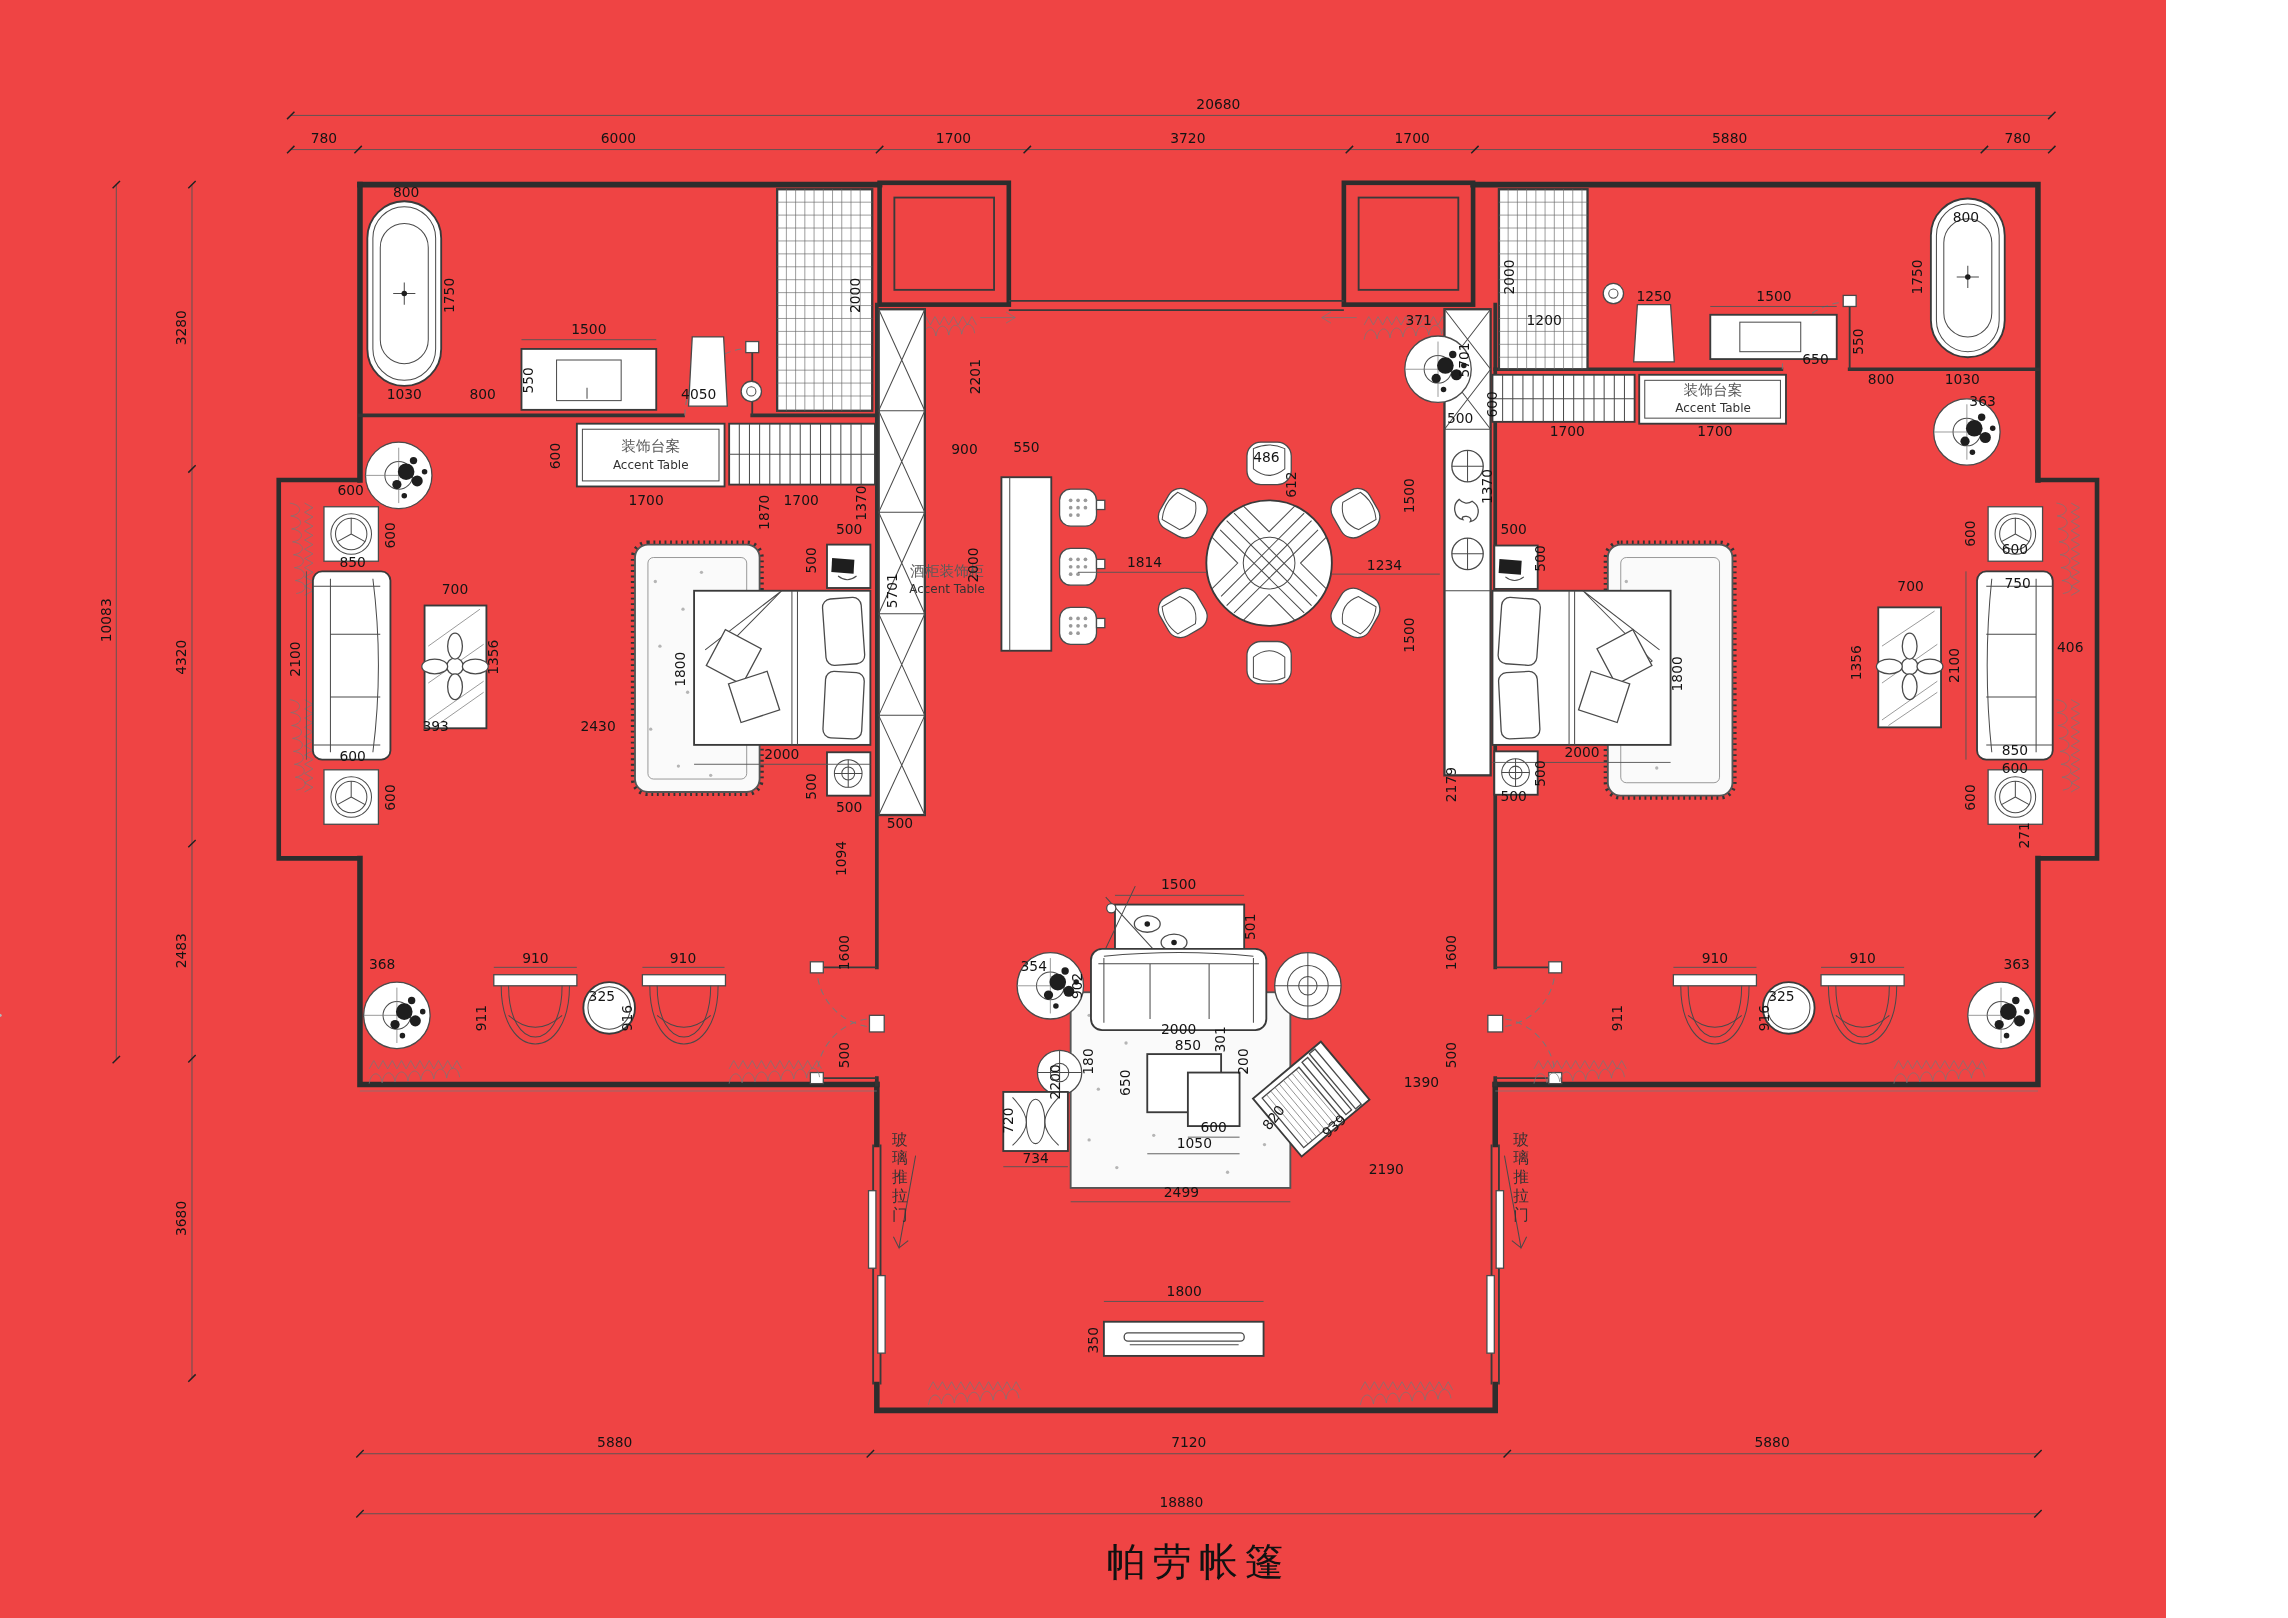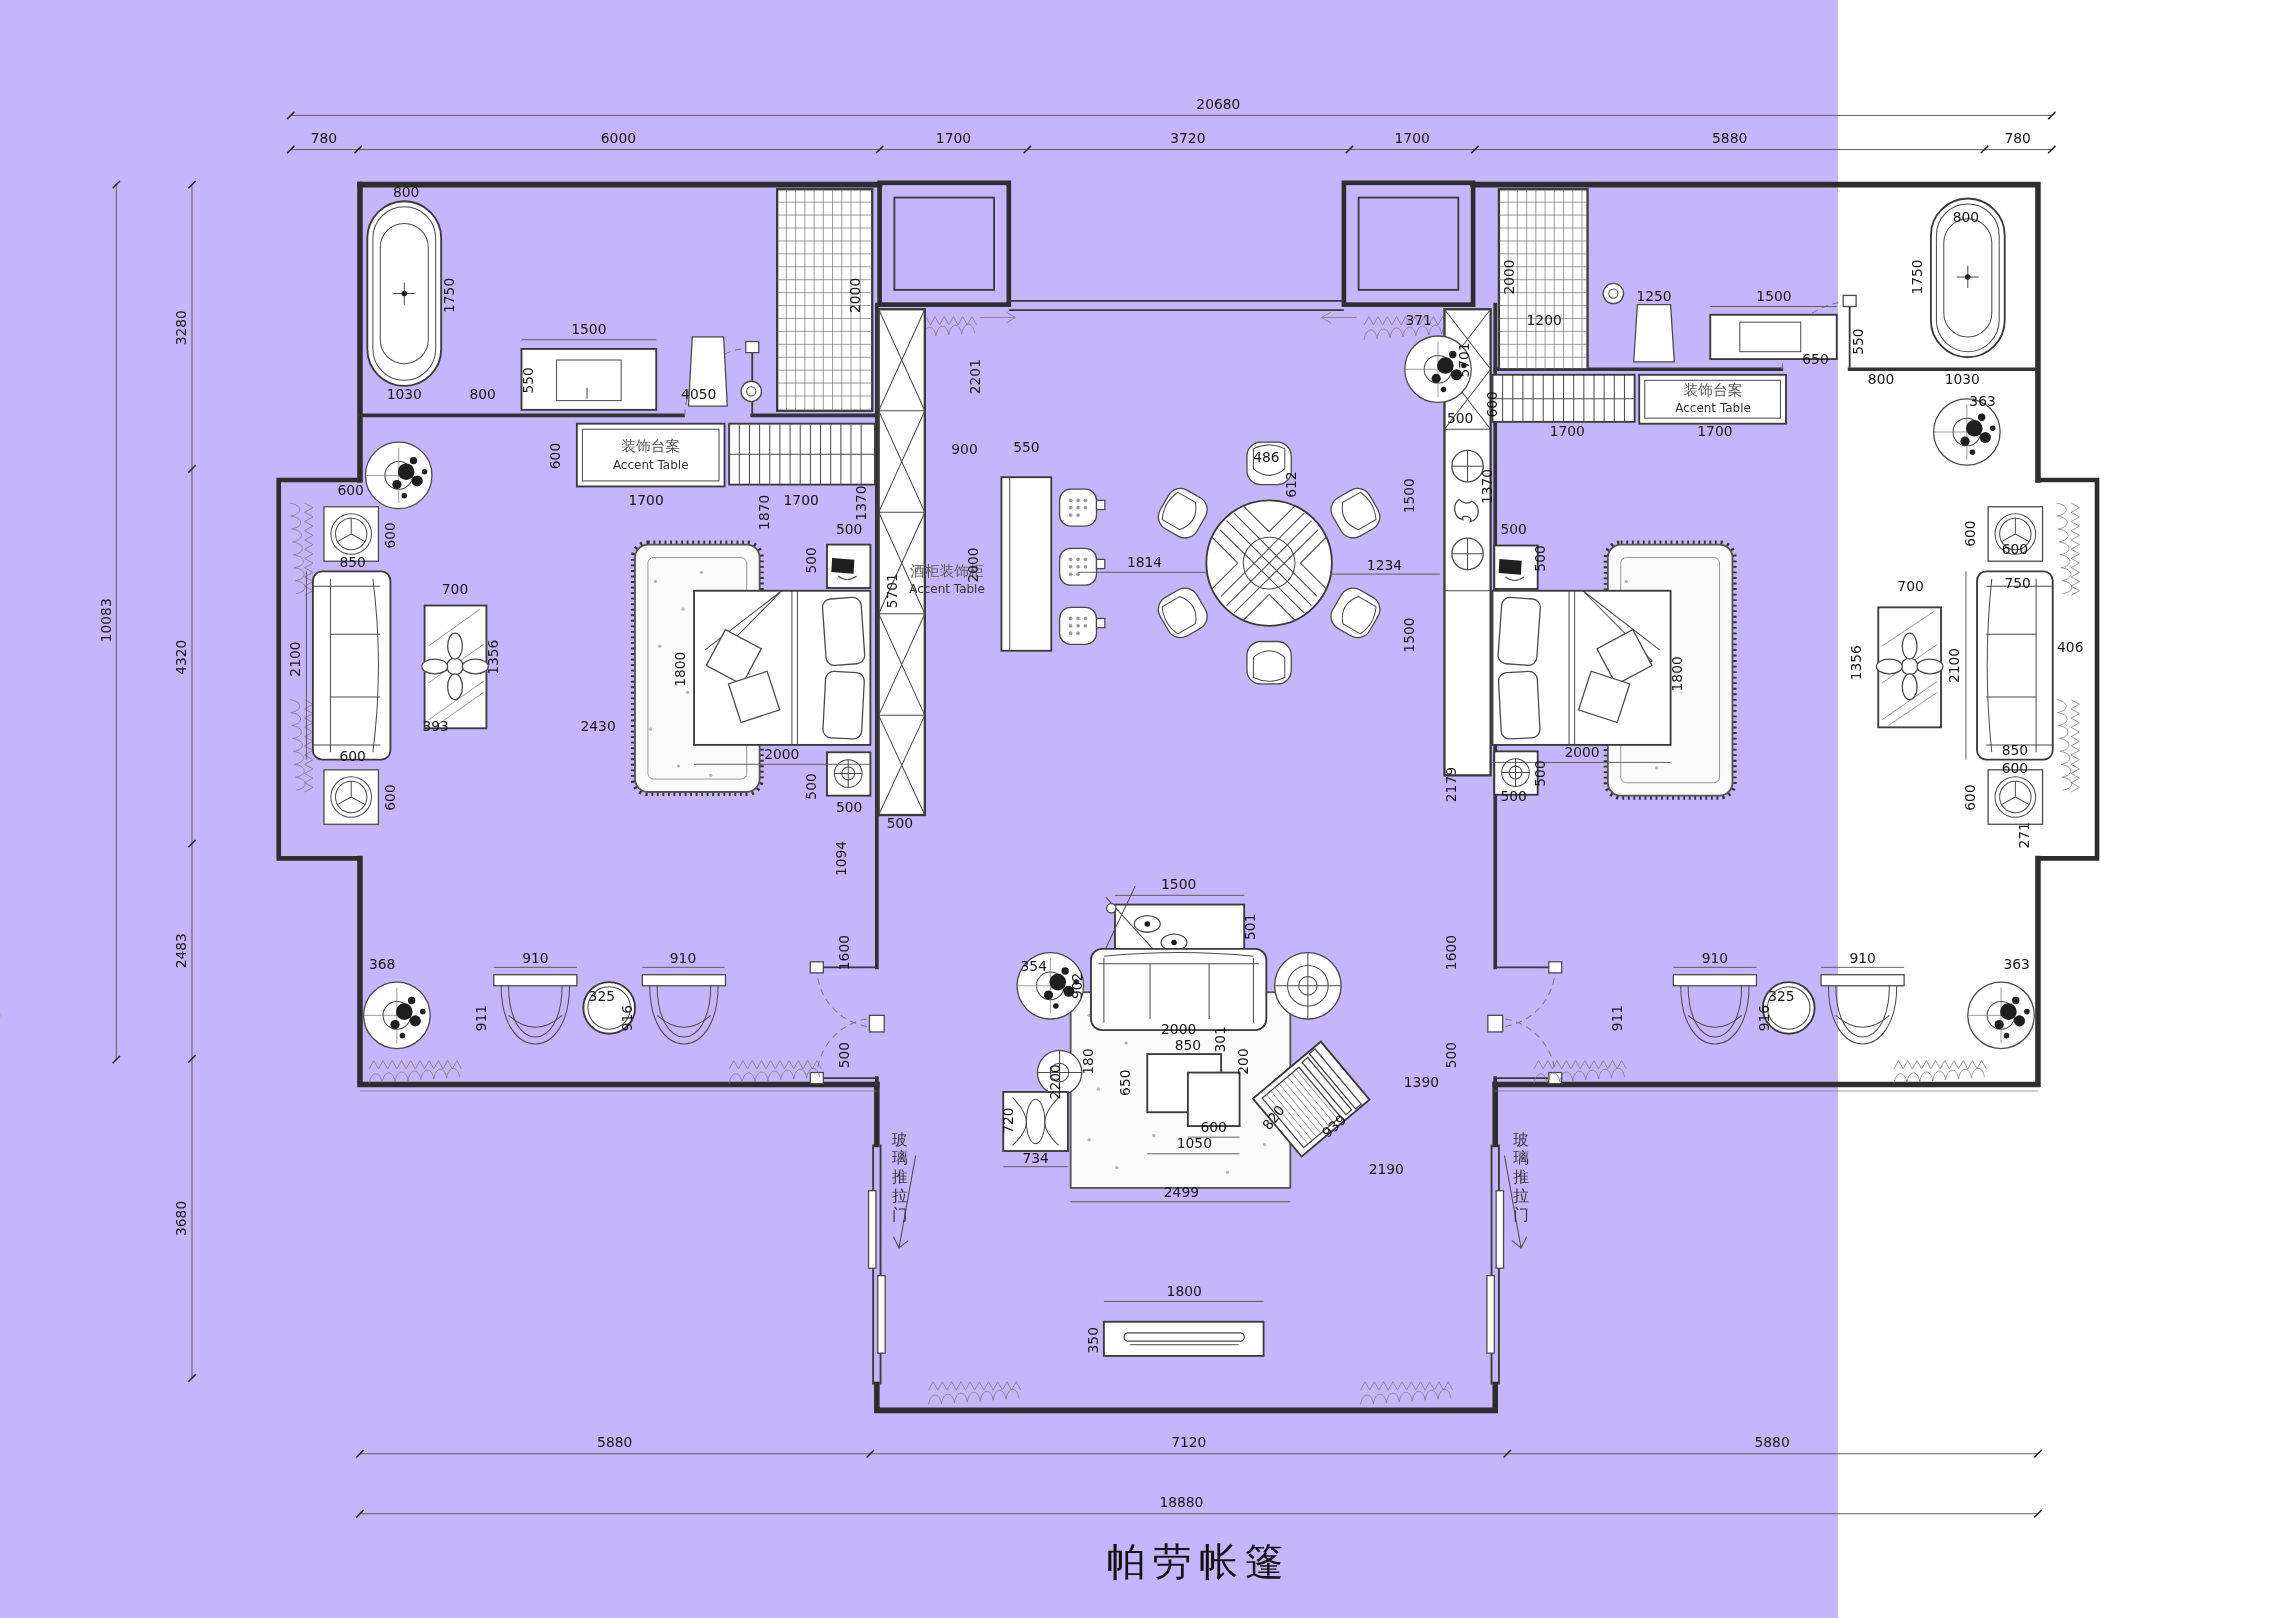--- a/index.html
+++ b/index.html
@@ -1,16 +1,16 @@
 <!DOCTYPE html>
 <html style="font-size:14.8px"><head>
 <meta charset="utf-8">
 <style>
   html,body{margin:0;padding:0;background:#fff}
-  .stage{width:1838px;height:1619px;position:relative;background:#c4b5fd}
+  .stage{width:2166px;height:1619px;position:relative;background:#ef4444}
   svg{display:block}
   text{user-select:none}
   .dim{font:15px "DejaVu Sans",sans-serif;fill:#141414;text-anchor:middle}
   .zhs{font:16px "DejaVu Sans",sans-serif;fill:#5a5a5a;text-anchor:middle}
   .en{font:13px "DejaVu Sans",sans-serif;fill:#333;text-anchor:middle}
   .vlabel{font:17px "DejaVu Sans",sans-serif;fill:#333;text-anchor:middle}
   .title{font:42px "DejaVu Serif",serif;fill:#111;text-anchor:middle;letter-spacing:8px}
   .w6{stroke:#2d2d2d;stroke-width:6;fill:none;stroke-linecap:square}
   .w5{stroke:#2d2d2d;stroke-width:5;fill:none}
   .w4{stroke:#333;stroke-width:4;fill:none;stroke-linecap:square}

